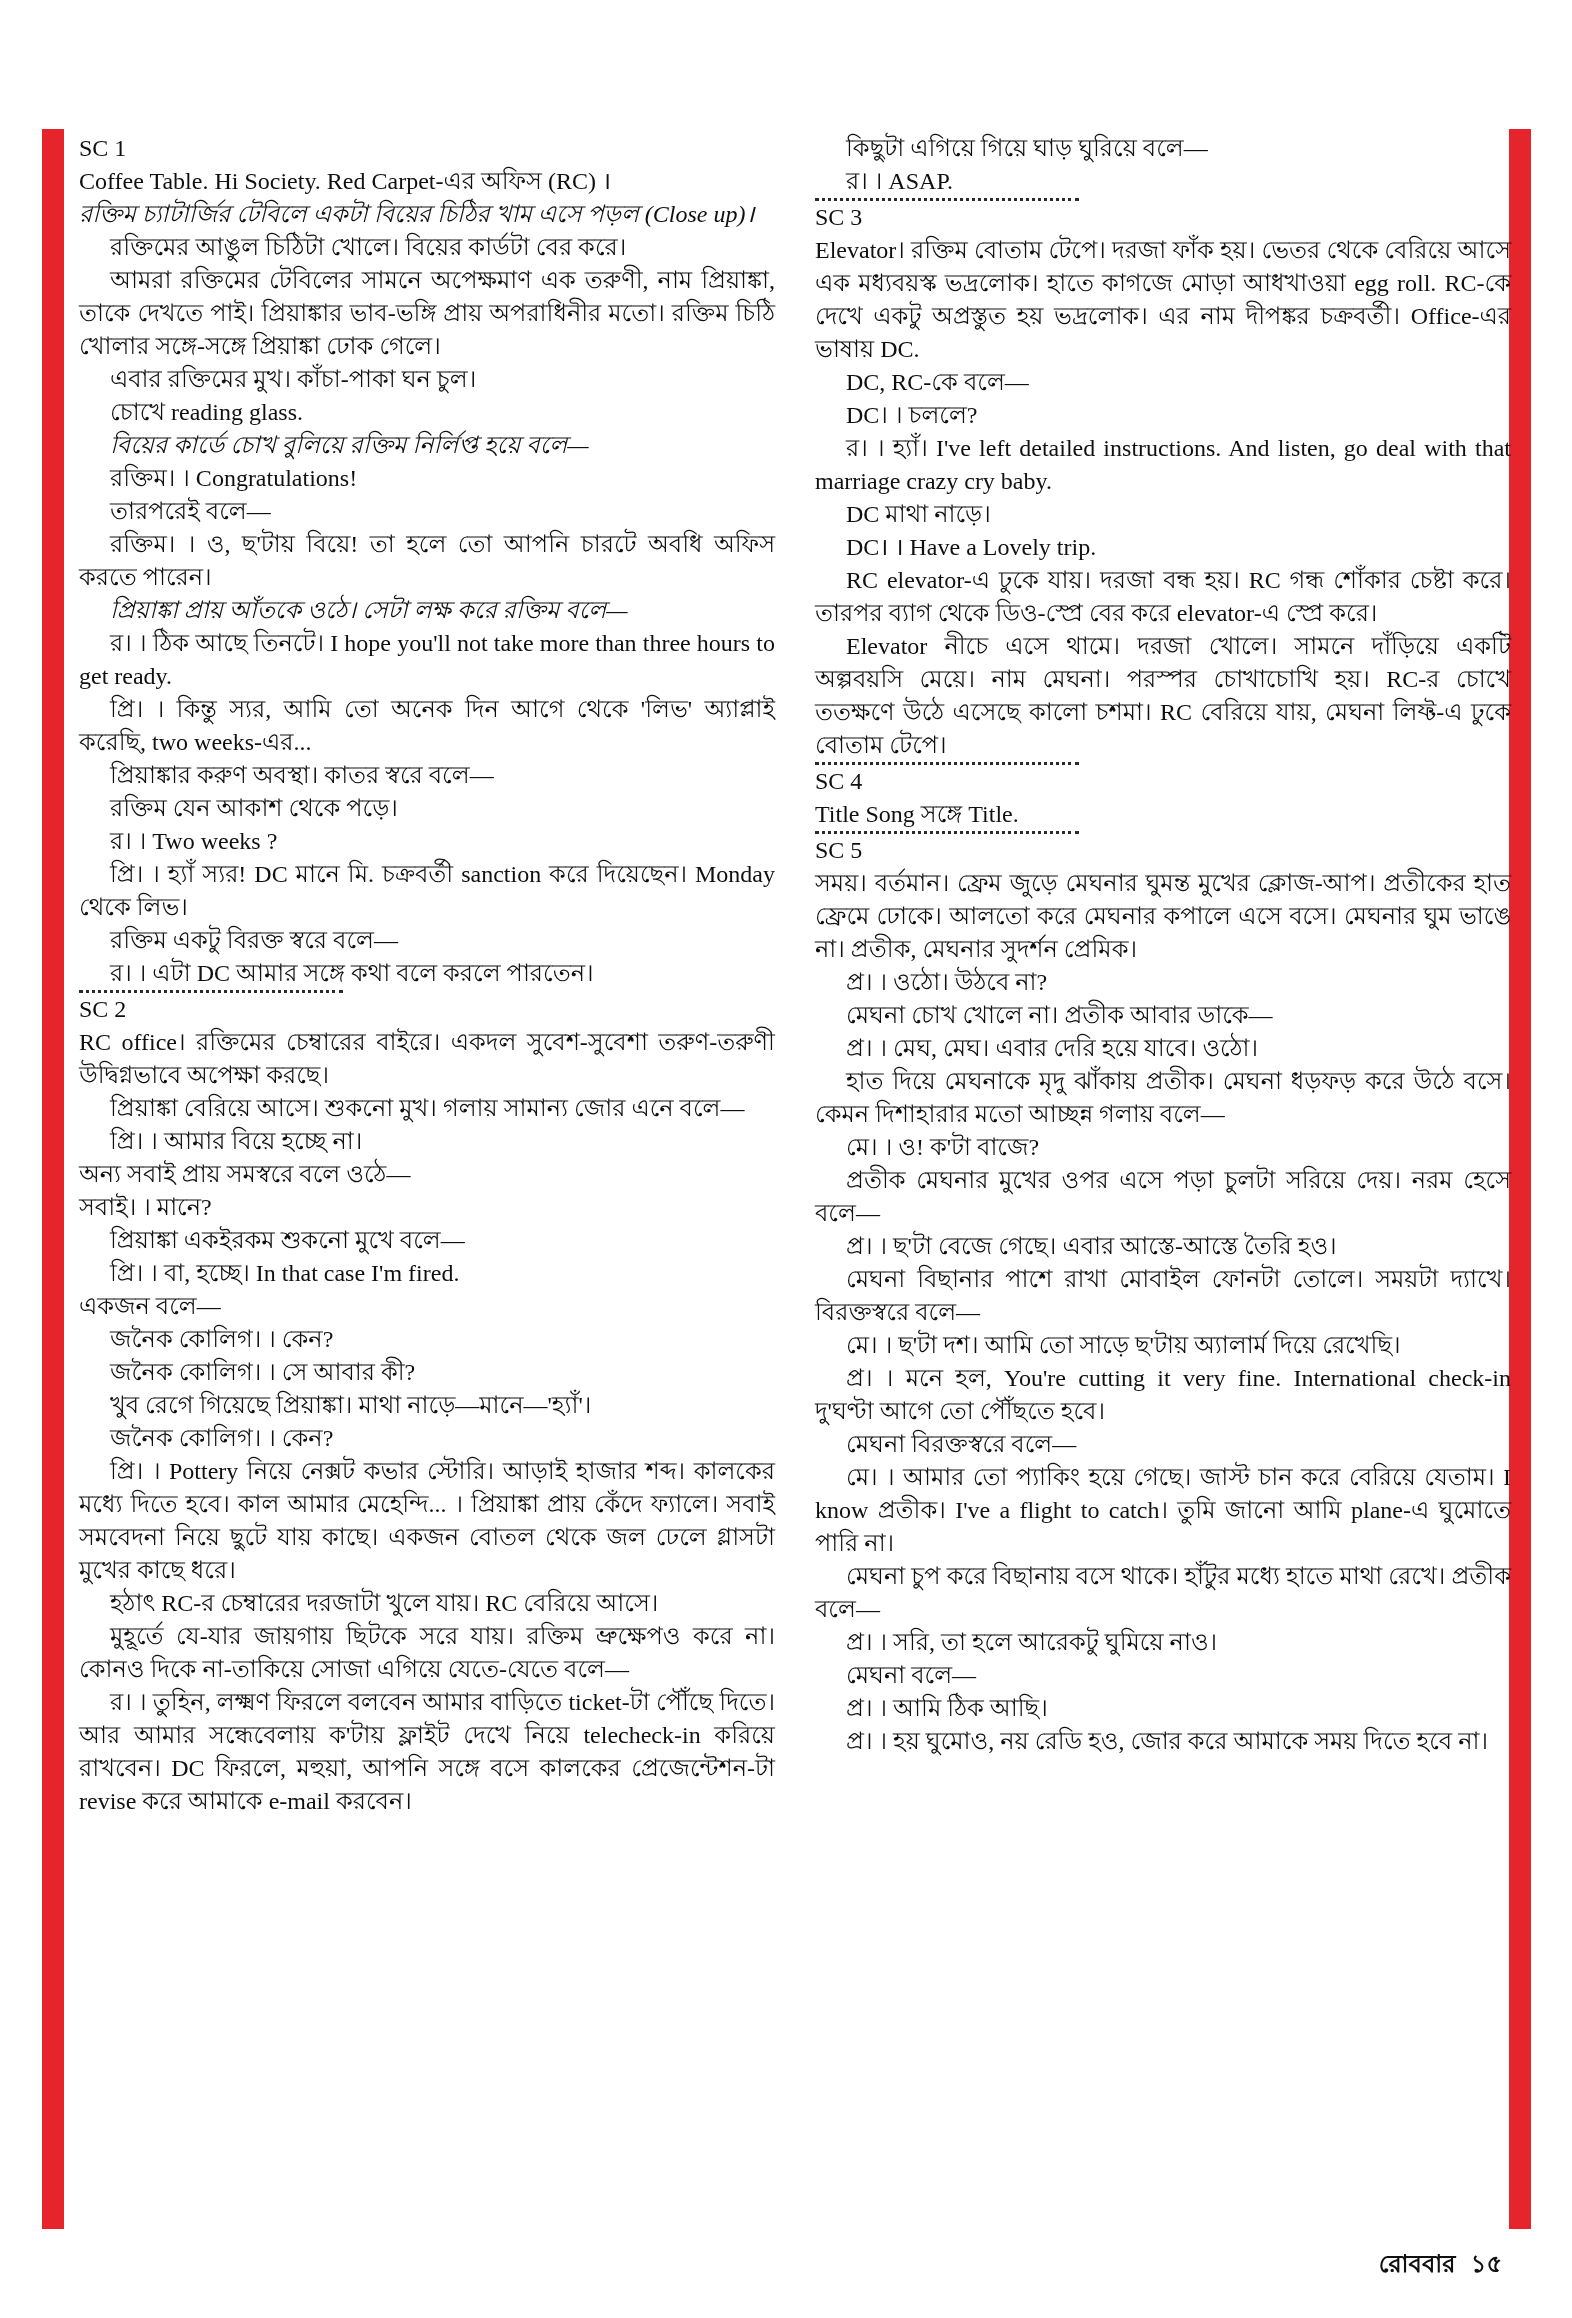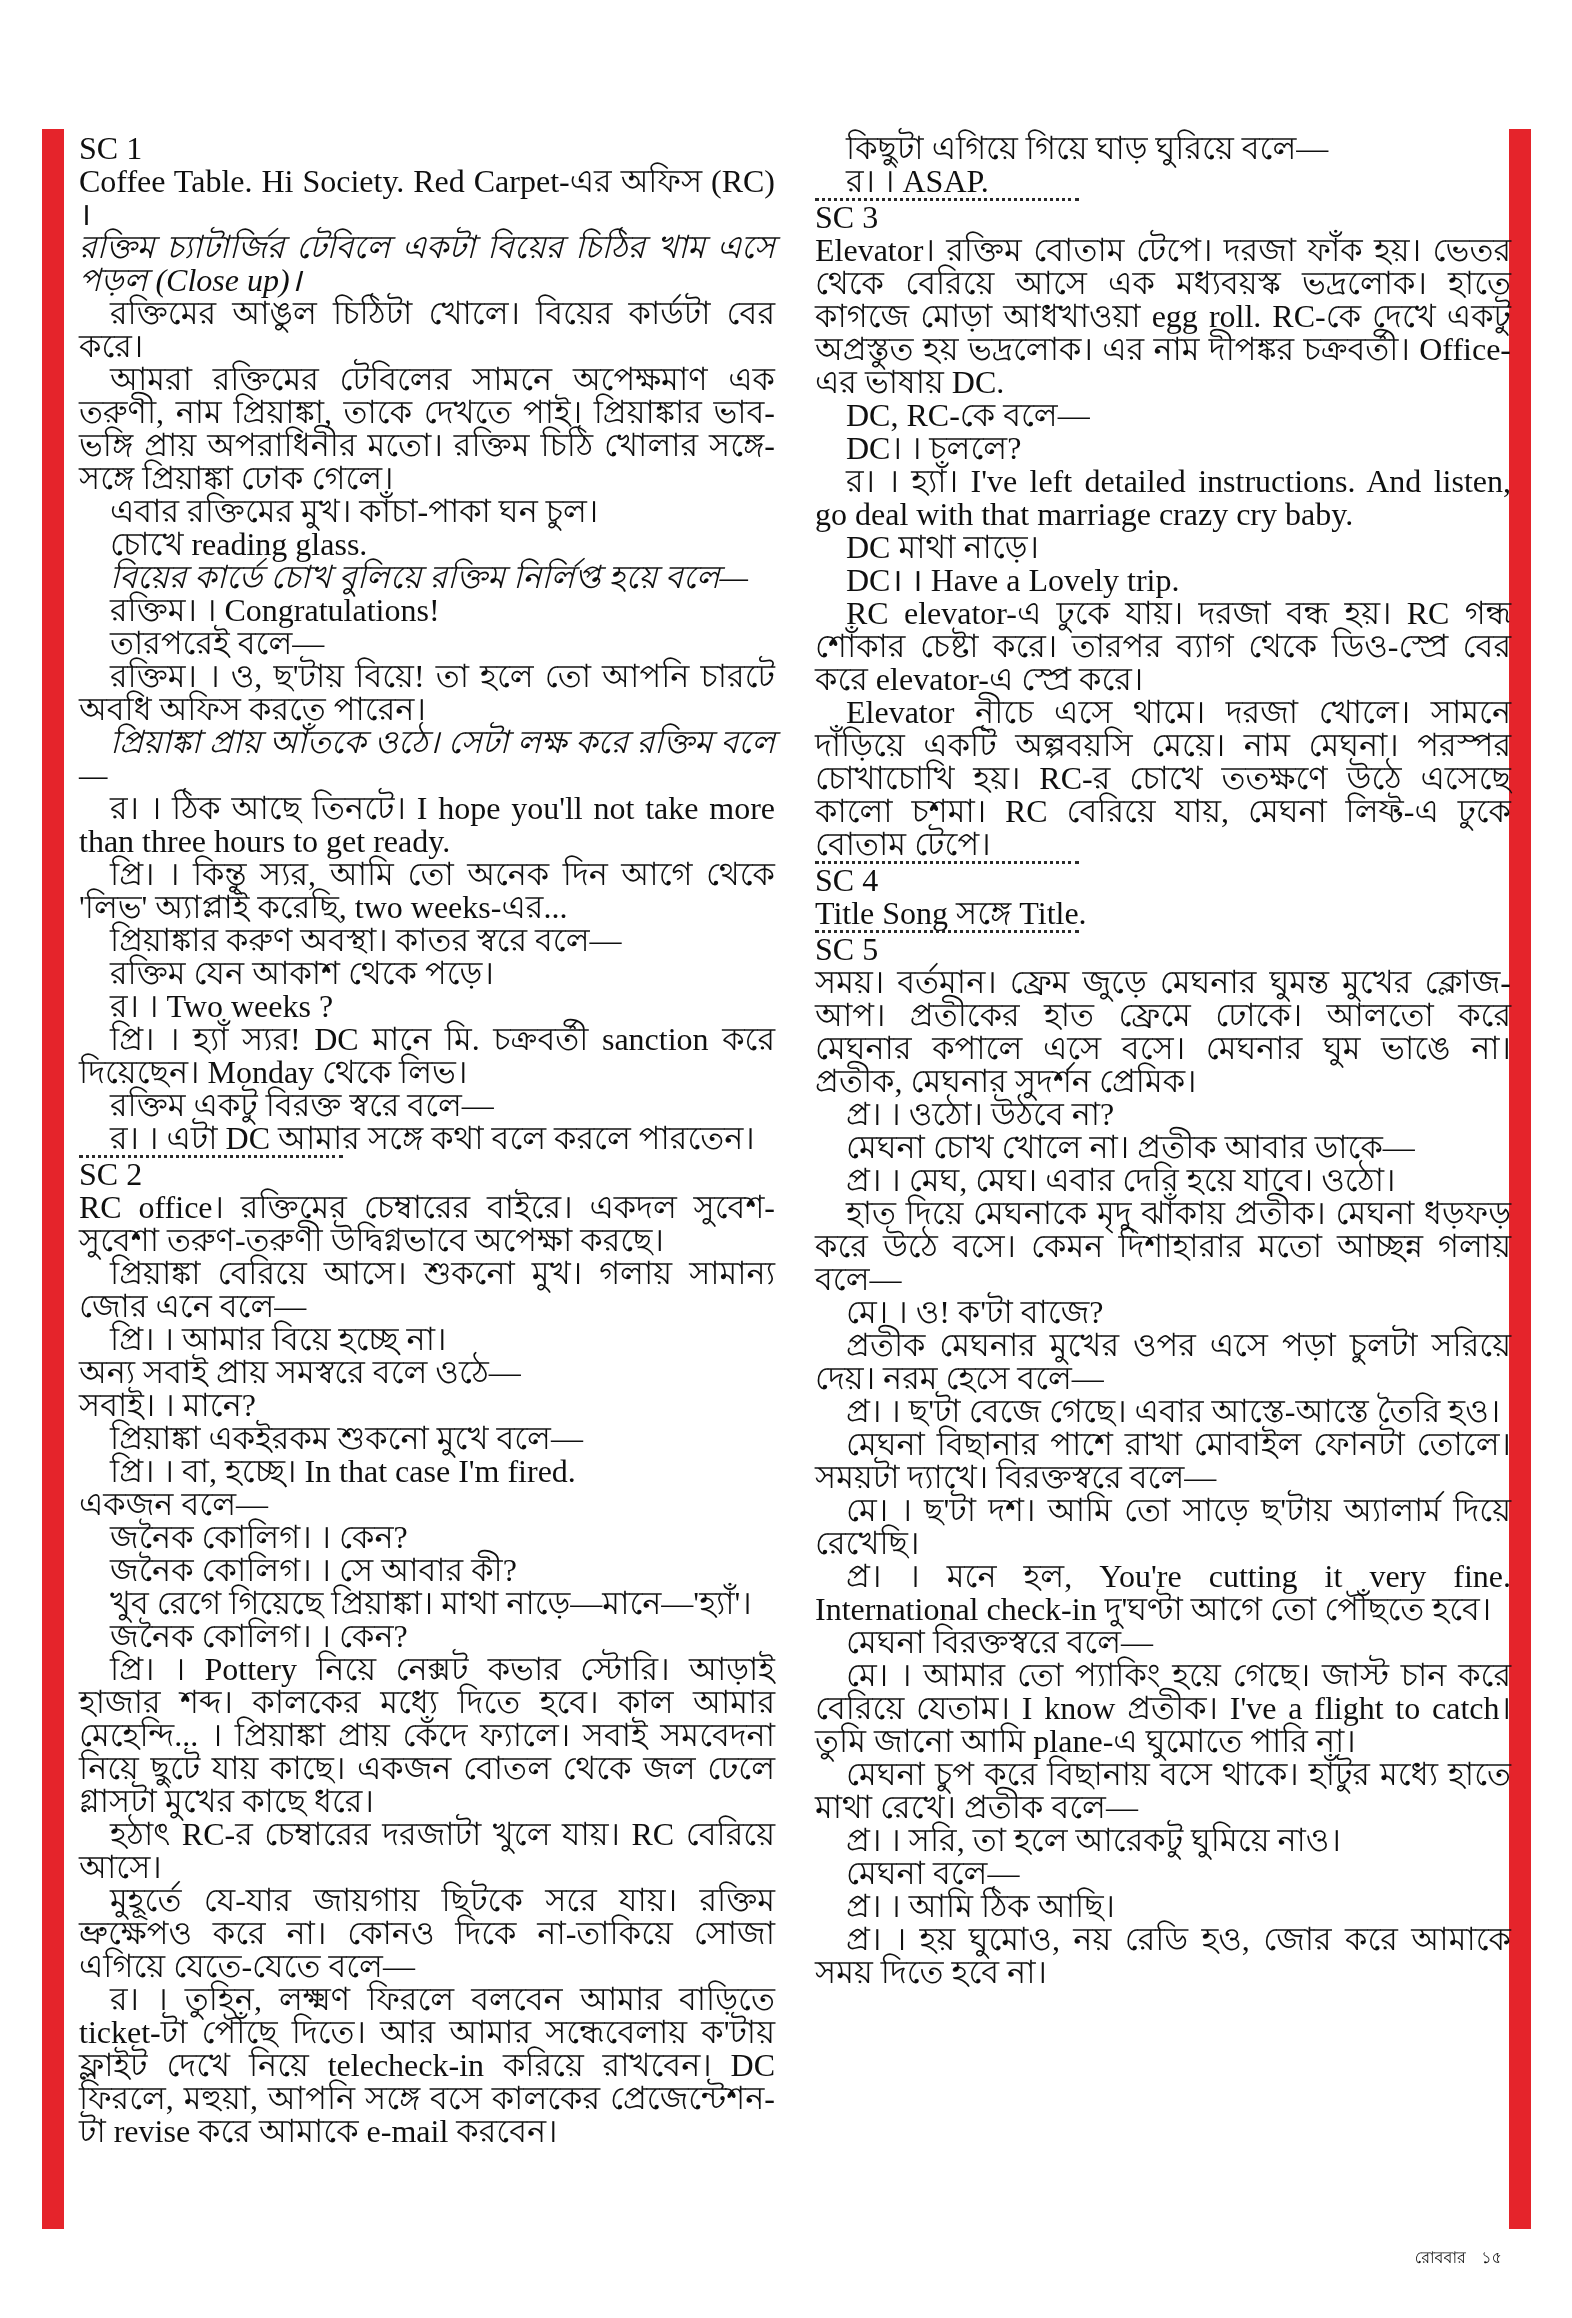--- a/index.html
+++ b/index.html
@@ -22,42 +22,43 @@
   .accent-bar.right{left:1509px;}
   .content{
     position:absolute;
     left:79px;top:132px;
     width:1432px;
     display:flex;
     gap:40px;
   }
   .col{
     width:696px;
-    font-size:32px;
+    font-size:24px;
     line-height:33px;
     text-align:justify;
   }
   .col p{margin:0;}
   .scene-head{text-align:left;}
   .indent{text-indent:31px;}
   .gap{margin-top:33px;font-style:italic;}
   .dots{
     width:38%;
     height:0;
     border-bottom:3.8px dotted #2b2b2b;
     margin:9.2px 0 10.8px 0;
   }
   .footer{
     position:absolute;
     top:2245px;
     right:71px;
-    font-size:16px;
+    font-size:24px;
     display:flex;
     gap:15.4px;
     color:#101010;
+    font-weight:bold;
   }
 </style>
 </head>
 <body>
 
 <div class="page">
 
   <div class="accent-bar left" style="background: rgb(229, 36, 43);"></div>
   <div class="accent-bar right" style="background: rgb(229, 36, 43);"></div>
 

